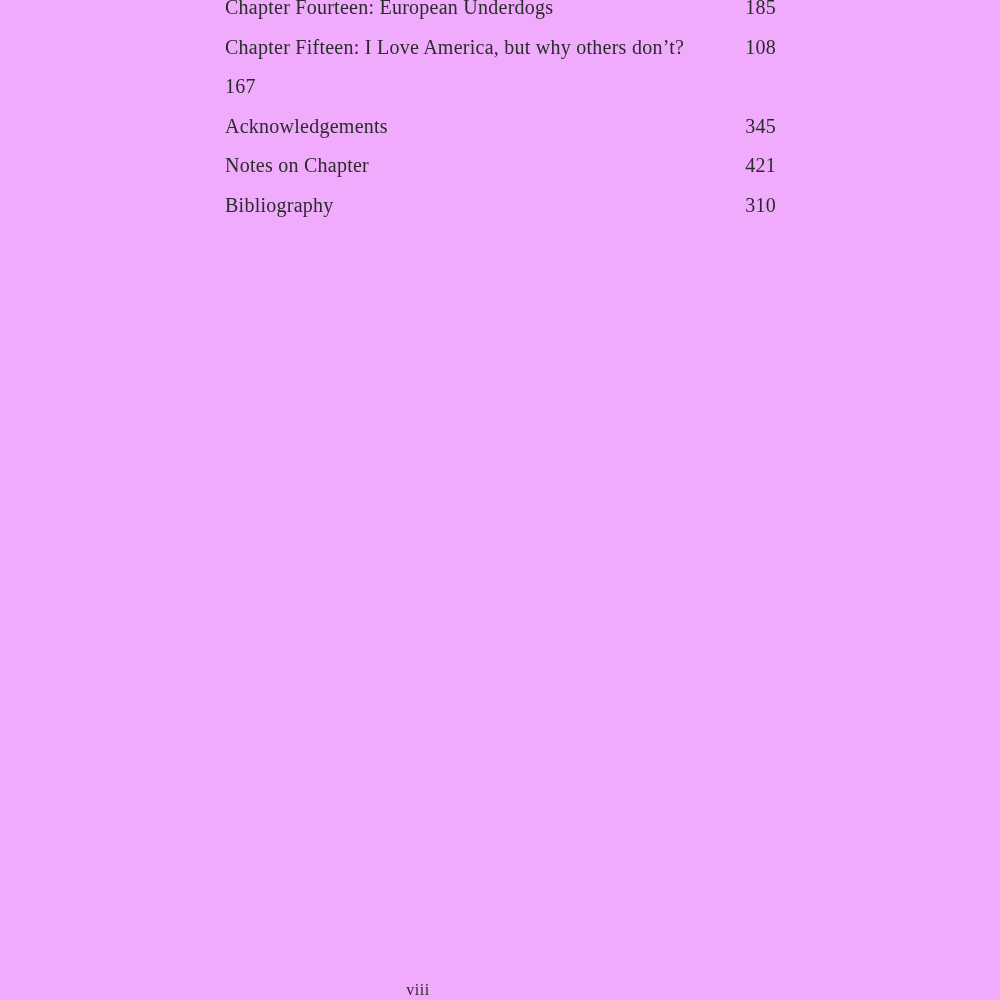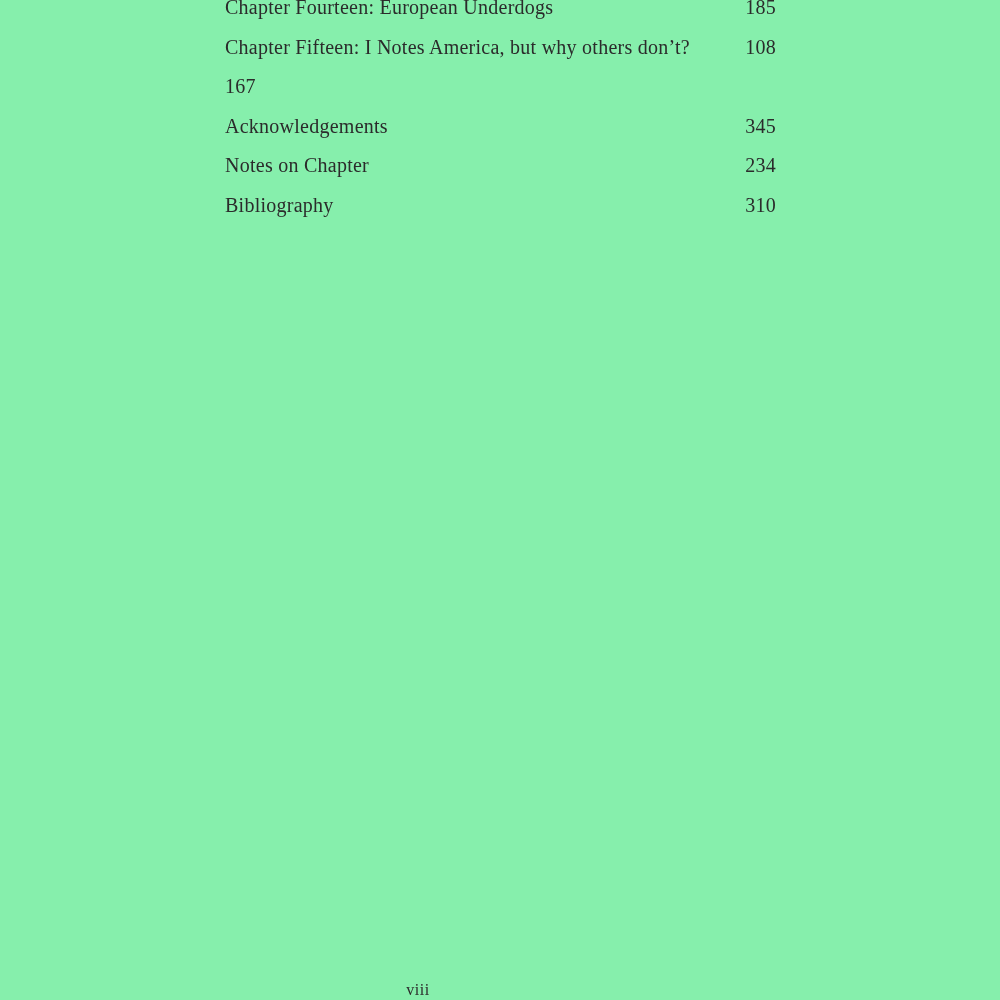--- a/index.html
+++ b/index.html
@@ -11,21 +11,21 @@
     height: 1000px;
     background: #ffffff;
     position: relative;
     overflow: hidden;
     font-family: "Liberation Serif", "DejaVu Serif", serif;
     color: #2b2b2b;
   }
   .page {
     position: absolute;
     inset: 0;
-    background: #86efac;
+    background: #f0abfc;
   }
   .toc {
     position: absolute;
     left: 225px;
     top: -5px;
     width: 551px;
   }
   .toc-row {
     display: flex;
     justify-content: space-between;
@@ -59,37 +59,37 @@
 <div class="page">
 
   <div class="toc">
 
     <div class="toc-row">
       <span class="toc-title">Chapter Fourteen: European Underdogs</span>
       <span class="toc-page">185</span>
     </div>
 
     <div class="toc-row">
-      <span class="toc-title">Chapter Fifteen: I Notes America, but why others don’t?</span>
+      <span class="toc-title">Chapter Fifteen: I Love America, but why others don’t?</span>
       <span class="toc-page">108</span>
     </div>
 
     <div class="toc-row">
       <span class="toc-page">167</span>
     </div>
 
 
     <div class="toc-row">
       <span class="toc-title">Acknowledgements</span>
       <span class="toc-page">345</span>
     </div>
 
     <div class="toc-row">
       <span class="toc-title">Notes on Chapter</span>
-      <span class="toc-page">234</span>
+      <span class="toc-page">421</span>
     </div>
 
     <div class="toc-row">
       <span class="toc-title">Bibliography</span>
       <span class="toc-page">310</span>
     </div>
 
   </div>
 
   <div class="folio">viii</div>

